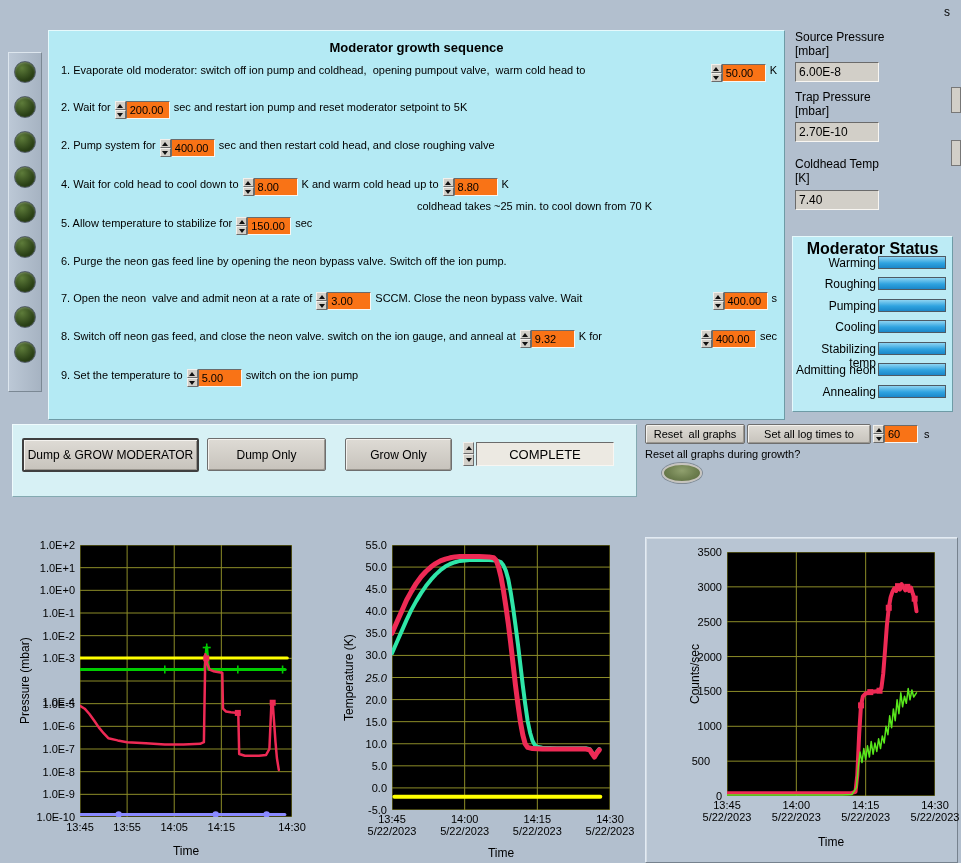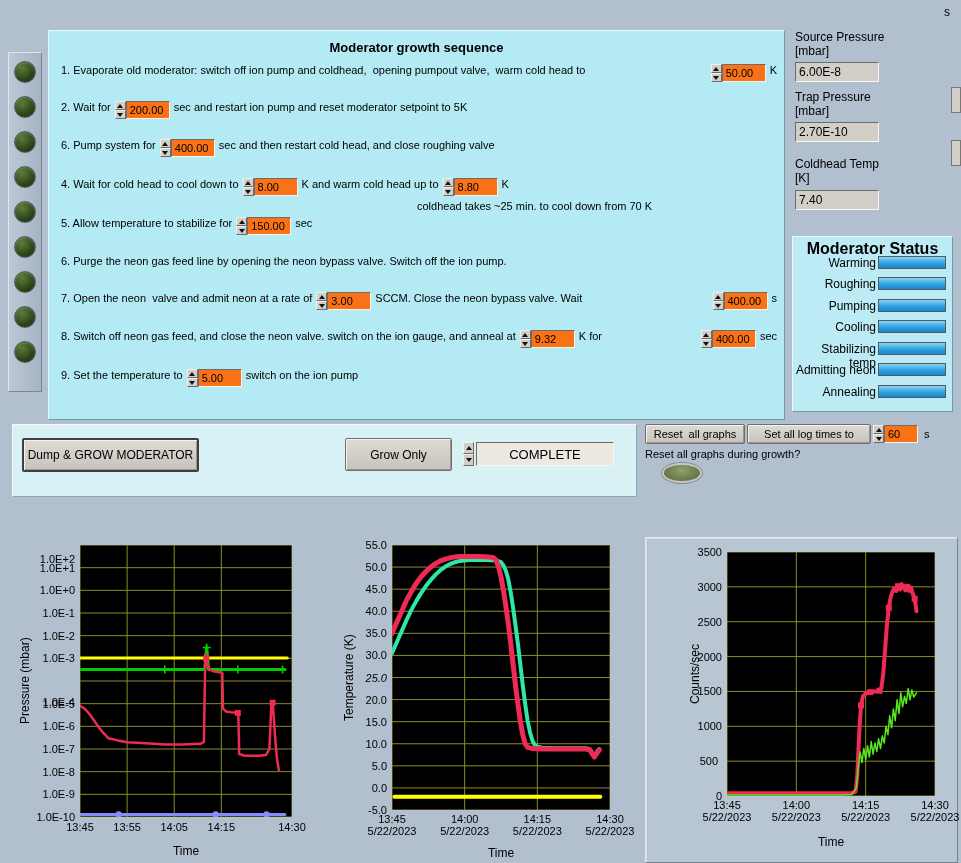--- a/index.html
+++ b/index.html
@@ -75,21 +75,21 @@
   <div class="abs step" style="top:70px">
     <span>2. Wait for</span>
     <span class="num">
       <span class="spin"><span class="arr up"></span><span class="arr dn"></span></span>
       <span class="numfield">200.00</span>
     </span>
     <span>sec and restart ion pump and reset moderator setpoint to 5K</span>
   </div>
 
   <div class="abs step" style="top:108px">
-    <span>6. Pump system for</span>
+    <span>2. Pump system for</span>
     <span class="num">
       <span class="spin"><span class="arr up"></span><span class="arr dn"></span></span>
       <span class="numfield">400.00</span>
     </span>
     <span>sec and then restart cold head, and close roughing valve</span>
   </div>
 
   <div class="abs step" style="top:147px">
     <span>4. Wait for cold head to cool down to</span>
     <span class="num">
@@ -179,20 +179,21 @@
   <div class="abs statuslabel" style="left:0;top:105px">Stabilizing temp</div>
   <div class="abs statusbar" style="left: 85px; top: 105px; background: linear-gradient(rgb(142, 212, 242), rgb(47, 163, 224) 55%, rgb(27, 135, 201));"></div>
   <div class="abs statuslabel" style="left:0;top:126px">Admitting neon</div>
   <div class="abs statusbar" style="left: 85px; top: 126px; background: linear-gradient(rgb(142, 212, 242), rgb(47, 163, 224) 55%, rgb(27, 135, 201));"></div>
   <div class="abs statuslabel" style="left:0;top:148px">Annealing</div>
   <div class="abs statusbar" style="left: 85px; top: 148px; background: linear-gradient(rgb(142, 212, 242), rgb(47, 163, 224) 55%, rgb(27, 135, 201));"></div>
 </div>
 
 <div class="abs panel-buttons">
   <div class="abs lvbtn primary" style="left:9px;top:13px;width:177px;height:34px">Dump &amp; GROW MODERATOR</div>
+  <div class="abs lvbtn" style="left:194px;top:13px;width:119px;height:33px">Dump Only</div>
   <div class="abs lvbtn" style="left:332px;top:13px;width:107px;height:33px">Grow Only</div>
   <div class="abs spin" style="left:450px;top:17px;height:24px">
       <span class="arr up"></span>
       <span class="arr dn"></span>
     </div>
   <div class="abs ringfield" style="left:463px;top:17px">COMPLETE</div>
 </div>
 
 <div class="abs lvbtn smallbtn" style="left:645px;top:424px;width:100px;height:20px">Reset  all graphs</div>
 <div class="abs lvbtn smallbtn" style="left:747px;top:424px;width:124px;height:20px">Set all log times to</div>
@@ -242,21 +243,21 @@
       <line x1="153.82222222222222" y1="124.54993382474879" x2="161.82222222222222" y2="124.54993382474879" stroke="#00cc00" stroke-width="1.6"></line>
       <line x1="157.82222222222222" y1="120.54993382474879" x2="157.82222222222222" y2="128.5499338247488" stroke="#00cc00" stroke-width="1.6"></line>
       <line x1="198.57777777777778" y1="124.54993382474879" x2="206.57777777777778" y2="124.54993382474879" stroke="#00cc00" stroke-width="1.6"></line>
       <line x1="202.57777777777778" y1="120.54993382474879" x2="202.57777777777778" y2="128.5499338247488" stroke="#00cc00" stroke-width="1.6"></line>
       <polyline points="0.0,160.9 4.7,163.7 9.4,169.0 14.1,175.5 18.8,182.4 23.6,188.2 28.3,193.2 37.7,195.4 47.1,197.2 66.0,198.2 84.8,199.4 103.6,199.4 120.1,198.8 123.9,197.2 125.3,109.3 127.2,118.4 129.6,124.5 133.3,126.2 137.6,127.0 142.3,127.8 143.0,163.7 146.0,166.5 150.8,167.2 155.5,167.7 158.3,168.2 159.2,209.0 164.9,210.8 179.0,210.8 186.1,209.9 189.4,204.0 191.3,160.9 192.7,157.7 194.1,177.3 195.5,197.2 196.9,213.0 198.8,224.9" fill="none" stroke="#ee2a55" stroke-width="2.5" stroke-linejoin="round" stroke-linecap="round"></polyline>
       <rect x="123.25777777777779" y="110.33333333333334" width="6" height="6" fill="#ee2a55"></rect>
       <rect x="154.82222222222222" y="164.93586890739934" width="6" height="6" fill="#ee2a55"></rect>
       <rect x="189.68444444444444" y="154.7284324697469" width="6" height="6" fill="#ee2a55"></rect>
     </svg>
   <div class="xlab" style="left:70px;top:306px;width:212px">Time</div>
-<div class="ytick" style="left: 0px; width: 65px; top: 15px;">1.0E+2</div>
+<div class="ytick" style="left: 0px; width: 65px; top: 1px;">1.0E+2</div>
     <div class="ytick" style="left: 0px; width: 65px; top: 23.6667px;">1.0E+1</div>
     <div class="ytick" style="left: 0px; width: 65px; top: 46.3333px;">1.0E+0</div>
     <div class="ytick" style="left: 0px; width: 65px; top: 69px;">1.0E-1</div>
     <div class="ytick" style="left: 0px; width: 65px; top: 91.6667px;">1.0E-2</div>
     <div class="ytick" style="left: 0px; width: 65px; top: 114.333px;">1.0E-3</div>
     <div class="ytick" style="left: 0px; width: 65px; top: 137px; margin-top: 21px;">1.0E-4</div>
     <div class="ytick" style="left: 0px; width: 65px; top: 159.667px;">1.0E-5</div>
     <div class="ytick" style="left: 0px; width: 65px; top: 182.333px;">1.0E-6</div>
     <div class="ytick" style="left: 0px; width: 65px; top: 205px;">1.0E-7</div>
     <div class="ytick" style="left: 0px; width: 65px; top: 227.667px; text-align: right;">1.0E-8</div>
@@ -344,21 +345,21 @@
       <rect x="184.66222222222223" y="43.708571428571425" width="6" height="6" fill="#ee2a55"></rect>
       <polyline points="0.0,243.0 23.1,243.0 46.2,243.0 69.3,243.0 92.4,243.0 115.6,243.0 124.8,242.6 129.4,235.6 131.3,214.7 133.1,200.1 135.0,210.5 136.8,196.6 138.7,207.7 140.5,193.8 142.4,205.0 144.2,189.6 146.1,202.2 147.9,191.0 149.8,199.4 151.6,186.8 153.5,196.6 155.3,184.0 157.2,191.0 159.0,174.3 160.9,182.7 162.7,163.8 164.6,175.7 166.4,156.9 168.2,168.7 170.1,147.8 171.9,161.7 173.8,140.8 175.6,154.8 177.5,144.3 179.3,151.3 181.2,136.6 183.0,147.8 184.9,138.0 186.7,145.0 189.5,140.8" fill="none" stroke="#58e81c" stroke-width="1.5" stroke-linejoin="round" stroke-linecap="round"></polyline>
     </svg>
   <div class="xlab" style="left:81px;top:297px;width:208px">Time</div>
 <div class="ytick" style="left: 0px; width: 76px; top: 8px;">3500</div>
     <div class="ytick" style="left: 0px; width: 76px; top: 42.8571px;">3000</div>
     <div class="ytick" style="left: 0px; width: 76px; top: 77.7143px;">2500</div>
     <div class="ytick" style="left: 0px; width: 76px; top: 112.571px;">2000</div>
     <div class="ytick" style="left: 0px; width: 76px; top: 147.429px;">1500</div>
     <div class="ytick" style="left: 0px; width: 76px; top: 182.286px;">1000</div>
-    <div class="ytick" style="left: 0px; width: 72px; top: 217.143px;">500</div>
+    <div class="ytick" style="left: 0px; width: 64px; top: 217.143px;">500</div>
     <div class="ytick" style="left: 0px; width: 76px; top: 252px;">0</div>
     <div class="xtick" style="left: 49px; top: 261px;">13:45</div>
     <div class="xdate" style="left: 49px; top: 273px;">5/22/2023</div>
     <div class="xtick" style="left: 118.333px; top: 261px;">14:00</div>
     <div class="xdate" style="left: 118.333px; top: 273px;">5/22/2023</div>
     <div class="xtick" style="left: 187.667px; top: 261px;">14:15</div>
     <div class="xdate" style="left: 187.667px; top: 273px;">5/22/2023</div>
     <div class="xtick" style="left: 257px; top: 261px;">14:30</div>
     <div class="xdate" style="left: 257px; top: 273px;">5/22/2023</div>
   </div>

